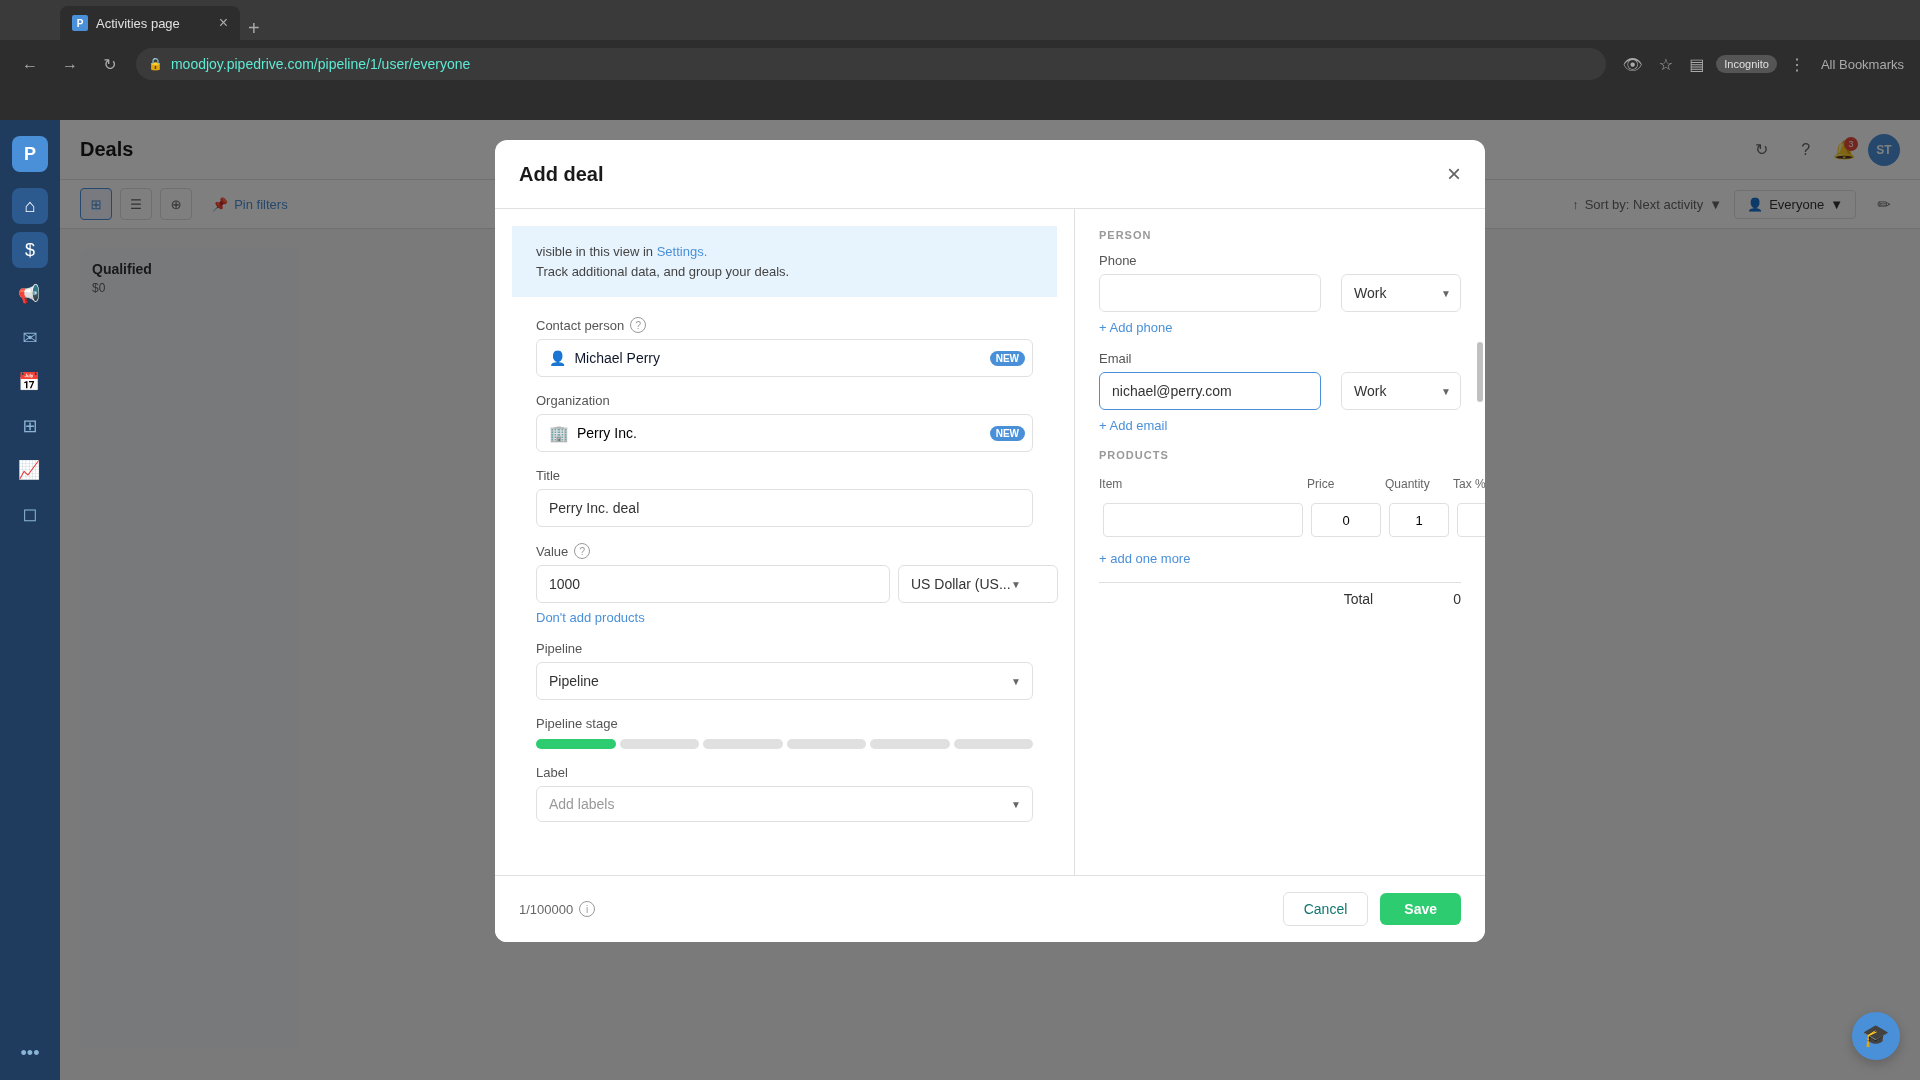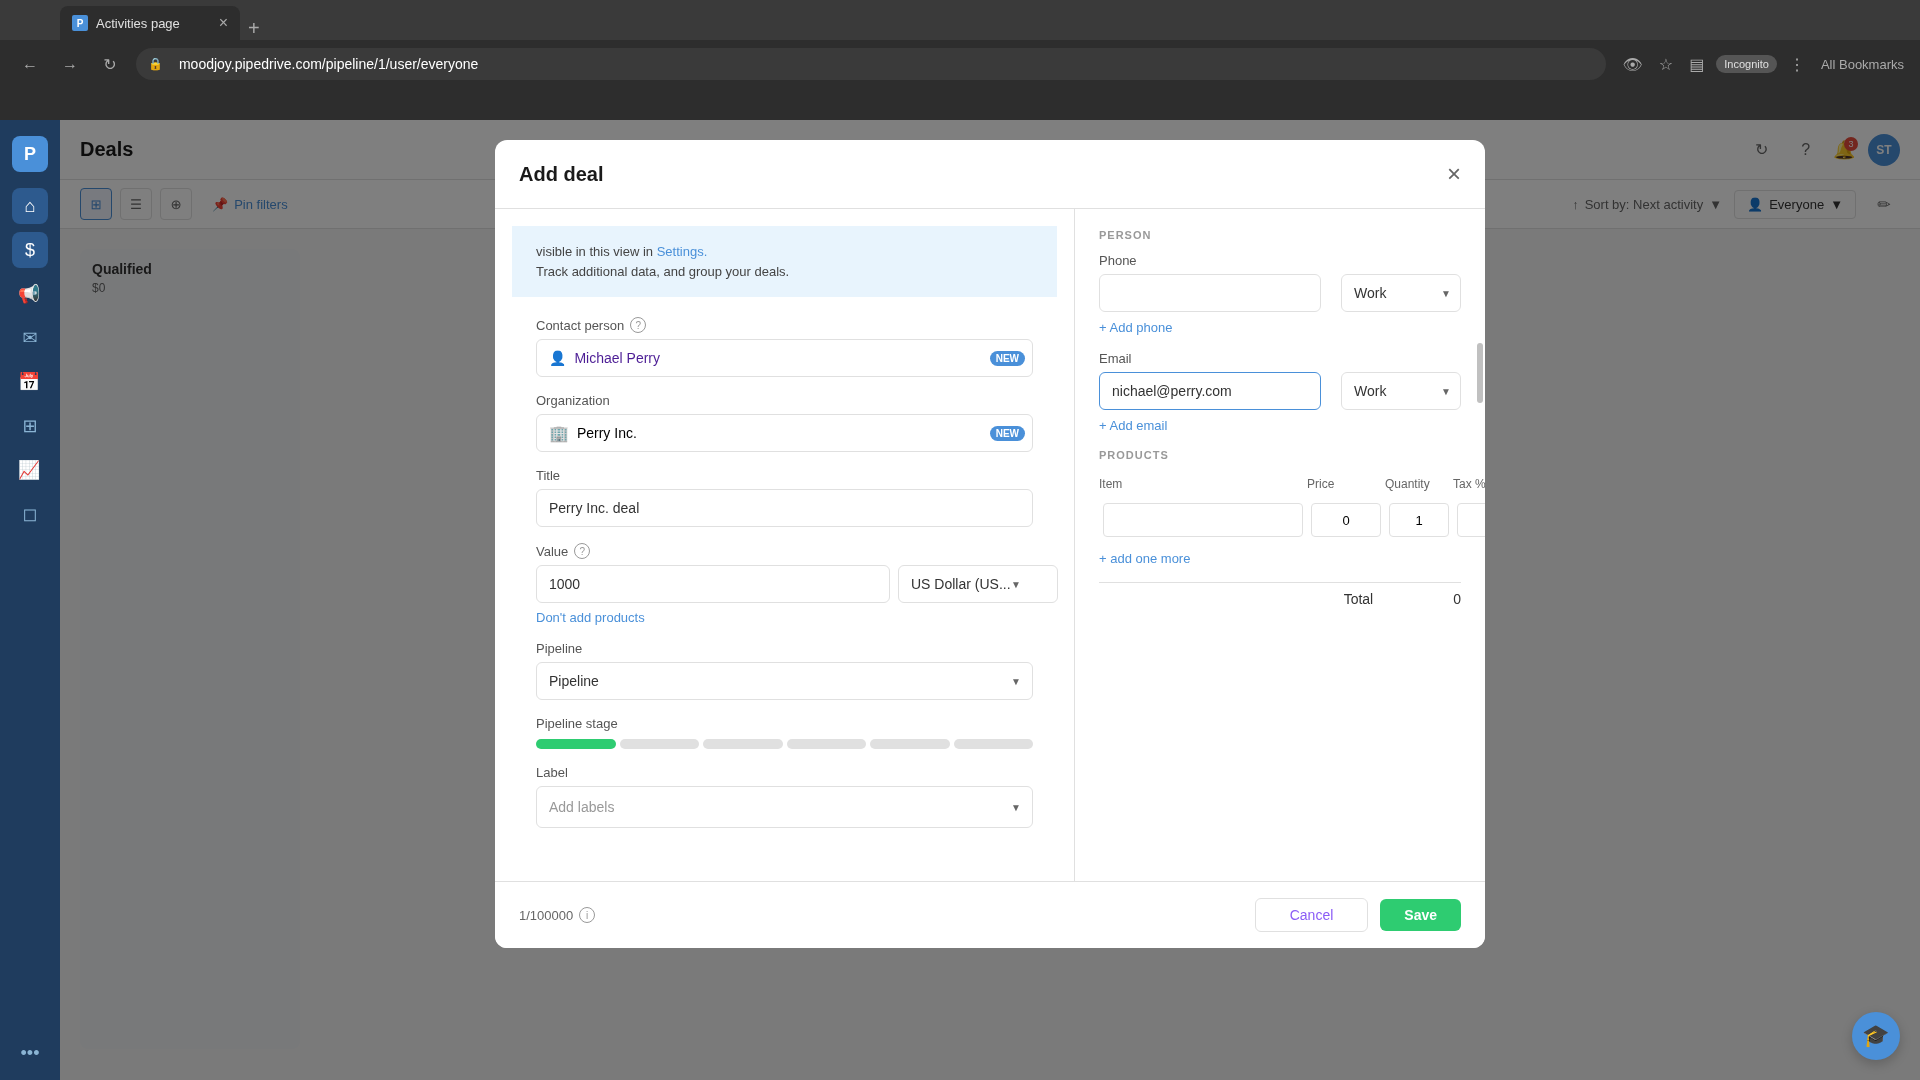--- a/index.html
+++ b/index.html
@@ -9,21 +9,21 @@
     .browser-chrome { background: #2d2d2d; height: 120px; display: flex; flex-direction: column; }
     .browser-tabs { background: #3a3a3a; height: 40px; display: flex; align-items: flex-end; padding-left: 60px; }
     .browser-tab { background: #2d2d2d; height: 34px; display: flex; align-items: center; padding: 0 12px; gap: 8px; border-radius: 8px 8px 0 0; min-width: 180px; font-size: 13px; color: #e0e0e0; }
     .browser-tab .favicon { width: 16px; height: 16px; background: #4a90d9; border-radius: 2px; display: flex; align-items: center; justify-content: center; color: white; font-size: 10px; font-weight: bold; }
     .browser-tab .close-btn { margin-left: auto; color: #aaa; cursor: pointer; font-size: 16px; }
     .new-tab-btn { color: #aaa; padding: 0 8px; font-size: 20px; cursor: pointer; }
     .browser-controls { background: #2d2d2d; height: 48px; display: flex; align-items: center; padding: 0 16px; gap: 12px; }
     .nav-btn { width: 28px; height: 28px; border-radius: 50%; background: transparent; border: none; color: #aaa; font-size: 16px; cursor: pointer; display: flex; align-items: center; justify-content: center; }
     .address-bar { flex: 1; background: #3a3a3a; border-radius: 20px; height: 32px; display: flex; align-items: center; padding: 0 12px; gap: 8px; }
     .address-bar .lock-icon { color: #aaa; font-size: 12px; }
-    .address-bar input { background: transparent; border: none; outline: none; color: #ffffff; font-size: 14px; flex: 1; margin-left: 8px; }
+    .address-bar input { background: transparent; border: none; outline: none; color: #5eead4; font-size: 14px; flex: 1; }
     .browser-actions { display: flex; gap: 8px; align-items: center; }
     .browser-action-btn { color: #aaa; font-size: 16px; cursor: pointer; padding: 4px; }
     .incognito-badge { background: #555; color: #e0e0e0; font-size: 11px; padding: 3px 8px; border-radius: 12px; cursor: pointer; }
 
     
     .app-container { display: flex; height: calc(1080px - 120px); position: relative; }
 
     
     .sidebar { width: 60px; background: #1f3c5e; display: flex; flex-direction: column; align-items: center; padding: 16px 0; gap: 8px; }
     .sidebar-logo { width: 36px; height: 36px; background: #4a90d9; border-radius: 8px; display: flex; align-items: center; justify-content: center; color: white; font-size: 18px; font-weight: bold; margin-bottom: 8px; }
@@ -75,33 +75,33 @@
     .info-banner a { color: #4a90d9; text-decoration: none; }
     .left-form { padding: 20px 24px; }
     .form-field { margin-bottom: 16px; }
     .form-label { font-size: 13px; font-weight: 500; color: #555; margin-bottom: 6px; display: flex; align-items: center; gap: 6px; }
     .help-icon { width: 16px; height: 16px; border-radius: 50%; border: 1px solid #999; color: #999; font-size: 10px; display: flex; align-items: center; justify-content: center; cursor: pointer; }
     .input-with-badge { position: relative; display: flex; align-items: center; }
     .new-badge { position: absolute; right: 8px; background: #4a90d9; color: white; font-size: 10px; font-weight: bold; padding: 2px 6px; border-radius: 10px; }
     .form-input { width: 100%; height: 38px; border: 1px solid #e0e0e0; border-radius: 6px; padding: 0 12px; font-size: 14px; color: #333; outline: none; }
     .person-input { display: flex; align-items: center; gap: 8px; background: white; border: 1px solid #e0e0e0; border-radius: 6px; padding: 0 12px; height: 38px; }
     .person-icon { color: #999; font-size: 14px; }
-    .person-input input { border: none; outline: none; font-size: 14px; flex: 1; color: #4c1d95; }
+    .person-input input { border: none; outline: none; font-size: 14px; flex: 1; color: #0f172a; }
     .org-input { display: flex; align-items: center; gap: 8px; background: white; border: 1px solid #e0e0e0; border-radius: 6px; padding: 0 12px; height: 38px; }
     .value-row { display: flex; gap: 8px; }
     .value-input { flex: 1; height: 38px; border: 1px solid #e0e0e0; border-radius: 6px; padding: 0 12px; font-size: 14px; color: #333; outline: none; }
     .currency-select { width: 160px; height: 38px; border: 1px solid #e0e0e0; border-radius: 6px; padding: 0 12px; font-size: 14px; color: #333; outline: none; background: white; appearance: none; cursor: pointer; }
     .dont-add-link { color: #4a90d9; font-size: 13px; text-decoration: none; cursor: pointer; display: block; margin-top: 7px; }
     .pipeline-select { width: 100%; height: 38px; border: 1px solid #e0e0e0; border-radius: 6px; padding: 0 12px; font-size: 14px; color: #333; outline: none; background: white; appearance: none; cursor: pointer; }
     .select-wrapper { position: relative; }
     .select-wrapper::after { content: '▼'; position: absolute; right: 12px; top: 50%; transform: translateY(-50%); color: #666; font-size: 10px; pointer-events: none; }
     .pipeline-stages { display: flex; gap: 4px; margin-top: 8px; }
     .stage-indicator { flex: 1; height: 10px; border-radius: 5px; background: #e0e0e0; }
     .stage-indicator.active { background: #2ecc71; }
-    .label-select { width: 100%; height: 42px; border: 1px solid #e0e0e0; border-radius: 6px; padding: 0 12px; font-size: 14px; color: #999; outline: none; background: white; appearance: none; cursor: pointer; }
+    .label-select { width: 100%; height: 36px; border: 1px solid #e0e0e0; border-radius: 6px; padding: 0 12px; font-size: 14px; color: #999; outline: none; background: white; appearance: none; cursor: pointer; }
 
     
     .modal-right { flex: 1; overflow-y: auto; padding: 20px 24px; }
     .section-label { font-size: 11px; font-weight: 700; color: #999; letter-spacing: 1px; text-transform: uppercase; margin-bottom: 12px; }
     .phone-row { display: flex; gap: 20px; margin-bottom: 8px; }
     .phone-input { flex: 1; height: 38px; border: 1px solid #e0e0e0; border-radius: 6px; padding: 0 12px; font-size: 14px; color: #333; outline: none; }
     .type-select { width: 120px; height: 38px; border: 1px solid #e0e0e0; border-radius: 6px; padding: 0 12px; font-size: 14px; color: #333; outline: none; background: white; appearance: none; cursor: pointer; }
     .type-select-wrapper { position: relative; width: 120px; }
     .type-select-wrapper::after { content: '▼'; position: absolute; right: 10px; top: 50%; transform: translateY(-50%); color: #666; font-size: 10px; pointer-events: none; }
     .add-link { color: #4a90d9; font-size: 13px; cursor: pointer; display: flex; align-items: center; gap: 4px; margin-bottom: 16px; background: transparent; border: none; }
@@ -114,21 +114,21 @@
     .price-input { width: 70px; height: 34px; border: 1px solid #e0e0e0; border-radius: 4px; padding: 0 8px; font-size: 13px; outline: none; text-align: center; }
     .qty-input { width: 60px; height: 34px; border: 1px solid #e0e0e0; border-radius: 4px; padding: 0 8px; font-size: 13px; outline: none; text-align: center; }
     .tax-input { width: 60px; height: 34px; border: 1px solid #e0e0e0; border-radius: 4px; padding: 0 8px; font-size: 13px; outline: none; text-align: center; }
     .add-one-more { color: #4a90d9; font-size: 13px; cursor: pointer; background: transparent; border: none; margin-bottom: 16px; }
     .total-row { display: flex; justify-content: flex-end; gap: 80px; padding: 8px 0; border-top: 1px solid #e0e0e0; font-size: 14px; color: #333; font-weight: 500; }
 
     
     .modal-footer { padding: 16px 24px; border-top: 1px solid #e0e0e0; display: flex; align-items: center; justify-content: flex-end; gap: 12px; background: white; }
     .counter-text { font-size: 13px; color: #666; margin-right: auto; display: flex; align-items: center; gap: 6px; }
     .info-circle { width: 16px; height: 16px; border-radius: 50%; border: 1px solid #999; color: #999; font-size: 10px; display: flex; align-items: center; justify-content: center; cursor: pointer; }
-    .cancel-btn { padding: 8px 34px; border: 1px solid #e0e0e0; border-radius: 6px; background: white; color: #8b5cf6; font-size: 14px; cursor: pointer; }
+    .cancel-btn { padding: 8px 20px; border: 1px solid #e0e0e0; border-radius: 6px; background: white; color: #0f766e; font-size: 14px; cursor: pointer; }
     .save-btn { padding: 8px 24px; border: none; border-radius: 6px; background: #2ecc71; color: white; font-size: 14px; font-weight: 600; cursor: pointer; }
 
     
     .chat-bubble { position: absolute; bottom: 20px; right: 20px; width: 48px; height: 48px; border-radius: 50%; background: #4a90d9; color: white; font-size: 22px; display: flex; align-items: center; justify-content: center; cursor: pointer; z-index: 200; box-shadow: 0 4px 12px rgba(0,0,0,0.2); }
 
     
     .modal-scrollbar { position: absolute; right: 2px; top: 0; bottom: 0; width: 6px; }
     .modal-scrollbar-thumb { width: 6px; height: 60px; background: #c0c0c0; border-radius: 3px; position: absolute; top: 20%; }
   </style>
 </head>

